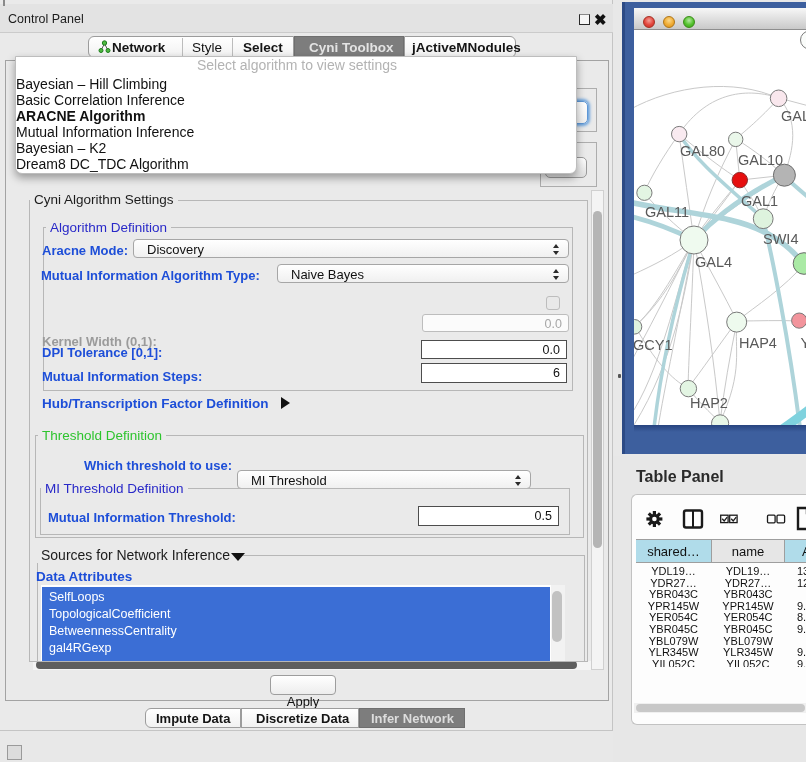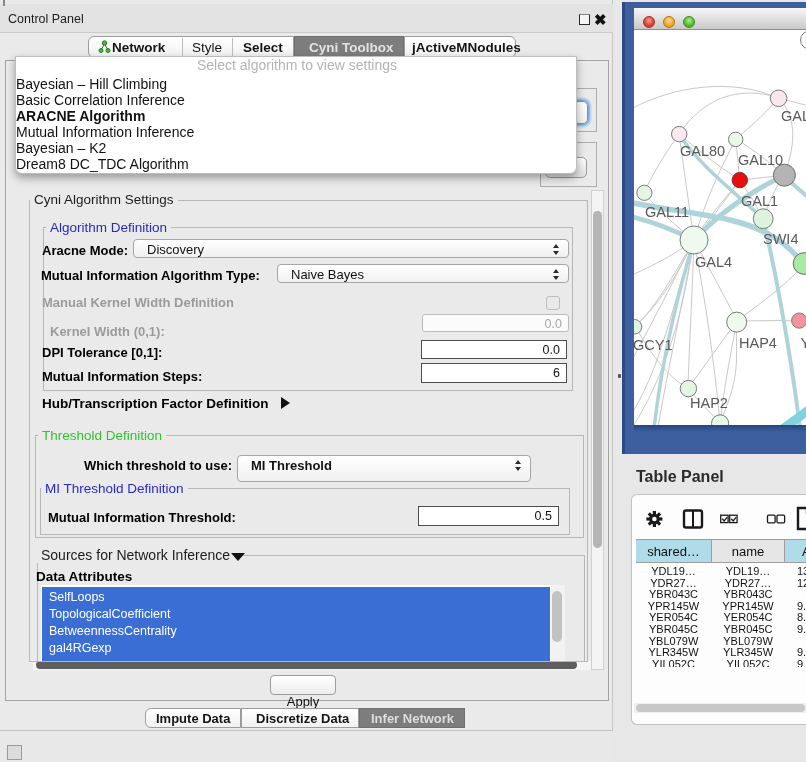--- a/index.html
+++ b/index.html
@@ -1,19 +1,19 @@
 <!DOCTYPE html>
 <html><head>
 <meta charset="utf-8">
 <style>
 html,body{margin:0;padding:0;}
 #root{position:relative;width:806px;height:762px;background:#e8e8e8;overflow:hidden;
  font-family:"Liberation Sans",sans-serif;-webkit-font-smoothing:antialiased;}
 .a{position:absolute;}
-.lbl{font-size:13px;font-weight:bold;color:#000000;white-space:nowrap;}
+.lbl{font-size:13px;font-weight:bold;color:#1d4ed8;white-space:nowrap;}
 .dis{color:#9b9b9b;}
 .combo{position:absolute;background:linear-gradient(#ffffff,#f0f0f0);border:1px solid #a6a6a6;border-radius:4px;box-sizing:border-box;}
 .combo .ctext{position:absolute;left:13px;top:2px;font-size:13px;color:#111;}
 .spin{position:absolute;right:8px;top:4px;width:7px;}
 .spin .up{width:0;height:0;border-left:3.5px solid transparent;border-right:3.5px solid transparent;border-bottom:4px solid #2a2a2a;margin-bottom:2.5px;}
 .spin .dn{width:0;height:0;border-left:3.5px solid transparent;border-right:3.5px solid transparent;border-top:4px solid #2a2a2a;}
 .field{position:absolute;box-sizing:border-box;background:#fff;border:1px solid #4d4d4d;font-size:12.5px;color:#111;text-align:right;padding:2px 6px 0 0;}
 .group{position:absolute;border:1px solid #b7b7b7;box-sizing:border-box;}
 .gtitle{position:absolute;background:#eaeaea;padding:0 4px;font-size:13.5px;white-space:nowrap;}
 </style>
@@ -74,36 +74,35 @@
       </div>
 </div>
 <div class="a lbl" style="left:41px;top:268px;">Mutual Information Algorithm Type:</div>
 <div class="combo" style="left:277px;top:264px;width:292px;height:19px;">
   <div class="ctext">Naive Bayes</div>
   <div class="spin">
         <div class="up"></div>
         <div class="dn"></div>
       </div>
 </div>
-<div class="a lbl dis" style="left:42px;top:295px;">Manual Kernel Width Definition</div>
 <div class="a" style="left:546px;top:296px;width:12px;height:12px;background:#e9e9e9;border:1px solid #bdbdbd;border-radius:3px;"></div>
-<div class="a lbl dis" style="left:42px;top:324px;margin-left:8px;">Kernel Width (0,1):</div>
+<div class="a lbl dis" style="left:42px;top:334px;">Kernel Width (0,1):</div>
 <div class="field" style="left:422px;top:314px;width:147px;height:18px;border:1px solid #bdbdbd;border-radius:3px;color:#a7a7a7;background:#fbfbfb;">0.0</div>
 <div class="a lbl" style="left:42px;top:345px;">DPI Tolerance [0,1]:</div>
 <div class="field" style="left:421px;top:340px;width:146px;height:19px;">0.0</div>
 <div class="a lbl" style="left:42px;top:369px;">Mutual Information Steps:</div>
 <div class="field" style="left:421px;top:363px;width:146px;height:20px;">6</div>
 
 <div class="a lbl" style="left:42px;top:396px;font-size:13.5px;">Hub/Transcription Factor Definition</div>
 <div class="a" style="left:281px;top:397px;width:0;height:0;border-top:6px solid transparent;border-bottom:6px solid transparent;border-left:9px solid #111;"></div>
 
 <div class="group" style="left:35px;top:435px;width:549px;height:103px;"></div>
 <div class="gtitle" style="left:38px;top:428px;color:#2ec42e;">Threshold Definition</div>
 <div class="a lbl" style="left:84px;top:458px;">Which threshold to use:</div>
-<div class="combo" style="left:237px;top:455px;width:294px;height:27px;font-weight:bold;">
+<div class="combo" style="left:237px;top:470px;width:294px;height:19px;">
   <div class="ctext">MI Threshold</div>
   <div class="spin">
         <div class="up"></div>
         <div class="dn"></div>
       </div>
 </div>
 <div class="group" style="left:40px;top:488px;width:530px;height:47px;"></div>
 <div class="gtitle" style="left:41px;top:481px;color:#2929c8;">MI Threshold Definition</div>
 <div class="a lbl" style="left:48px;top:510px;">Mutual Information Threshold:</div>
 <div class="field" style="left:418px;top:506px;width:141px;height:20px;">0.5</div>

